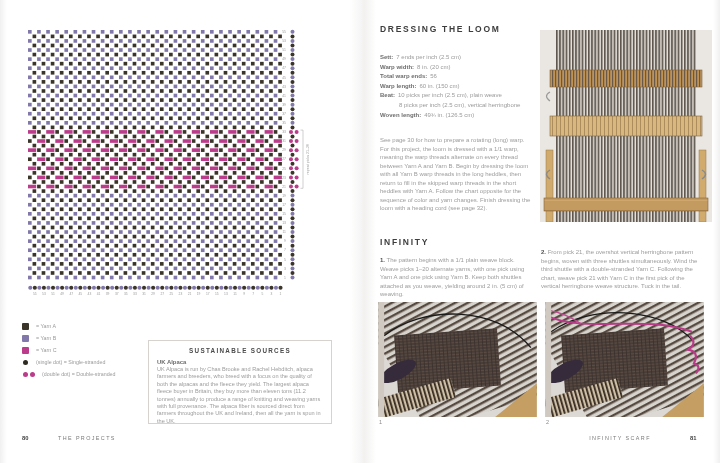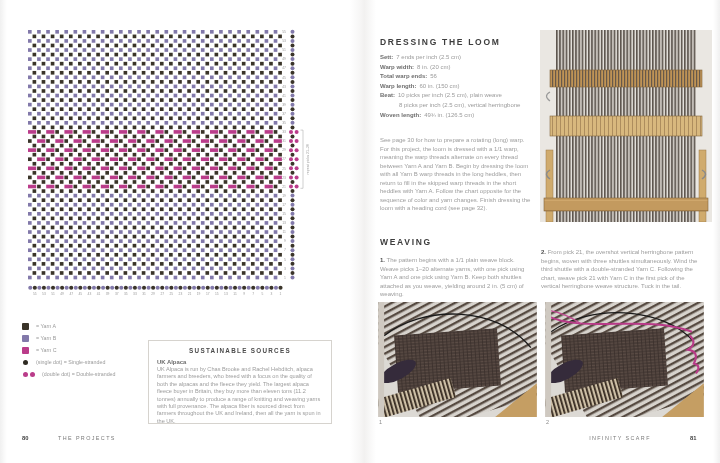--- a/index.html
+++ b/index.html
@@ -1795,35 +1795,35 @@
 
 <div class="abs susbox">
   <div class="title">SUSTAINABLE SOURCES</div>
   <div class="head">UK Alpaca</div>
   <div class="body">UK Alpaca is run by Chas Brooke and Rachel Hebditch, alpaca farmers and breeders, who breed with a focus on the quality of both the alpacas and the fleece they yield. The largest alpaca fleece buyer in Britain, they buy more than eleven tons (11.2 tonnes) annually to produce a range of knitting and weaving yarns with full provenance. The alpaca fiber is sourced direct from farmers throughout the UK and Ireland, then all the yarn is spun in the UK.</div>
 </div>
 
 <div class="abs footer-num" style="left:22px;top:435px;">80</div>
 <div class="abs footer-sec" style="left:58px;top:435px;">THE PROJECTS</div>
 
-<div class="abs sec-title" style="left:380px;top:37px;">DRESSING THE LOOM</div>
+<div class="abs sec-title" style="left:380px;top:24px;">DRESSING THE LOOM</div>
 
 <div class="abs" style="left:380px;top:53px;width:165px;">
   <div class="spec-line"><b>Sett:</b><span>7 ends per inch (2.5 cm)</span></div>
   <div class="spec-line"><b>Warp width:</b><span>8 in. (20 cm)</span></div>
   <div class="spec-line"><b>Total warp ends:</b><span>56</span></div>
   <div class="spec-line"><b>Warp length:</b><span>60 in. (150 cm)</span></div>
   <div class="spec-line"><b>Beat:</b><span>10 picks per inch (2.5 cm), plain weave</span></div>
   <div class="spec-line indent"><span>8 picks per inch (2.5 cm), vertical herringbone</span></div>
   <div class="spec-line"><b>Woven length:</b><span>49¾ in. (126.5 cm)</span></div>
 </div>
 
 <div class="abs body-text" style="left:380px;top:136px;width:153px;">See page 30 for how to prepare a rotating (long) warp. For this project, the loom is dressed with a 1/1 warp, meaning the warp threads alternate on every thread between Yarn A and Yarn B. Begin by dressing the loom with all Yarn B warp threads in the long heddles, then return to fill in the skipped warp threads in the short heddles with Yarn A. Follow the chart opposite for the sequence of color and yarn changes. Finish dressing the loom with a heading cord (see page 32).</div>
 
-<div class="abs sec-title" style="left:380px;top:237px;">WEAVING</div>
+<div class="abs sec-title" style="left:380px;top:237px;">INFINITY</div>
 
 <div class="abs body-text step" style="left:380px;top:256px;width:153px;">
   <span class="num">1.</span>
   <span>The pattern begins with a 1/1 plain weave block. Weave picks 1–20 alternate yarns, with one pick using Yarn A and one pick using Yarn B. Keep both shuttles attached as you weave, yielding around 2 in. (5 cm) of weaving.</span>
 </div>
 
 <div class="abs body-text step" style="left:541px;top:248px;width:162px;">
   <span class="num">2.</span>
   <span>From pick 21, the overshot vertical herringbone pattern begins, woven with three shuttles simultaneously. Wind the third shuttle with a double-stranded Yarn C. Following the chart, weave pick 21 with Yarn C in the first pick of the vertical herringbone weave structure. Tuck in the tail.</span>
 </div>

